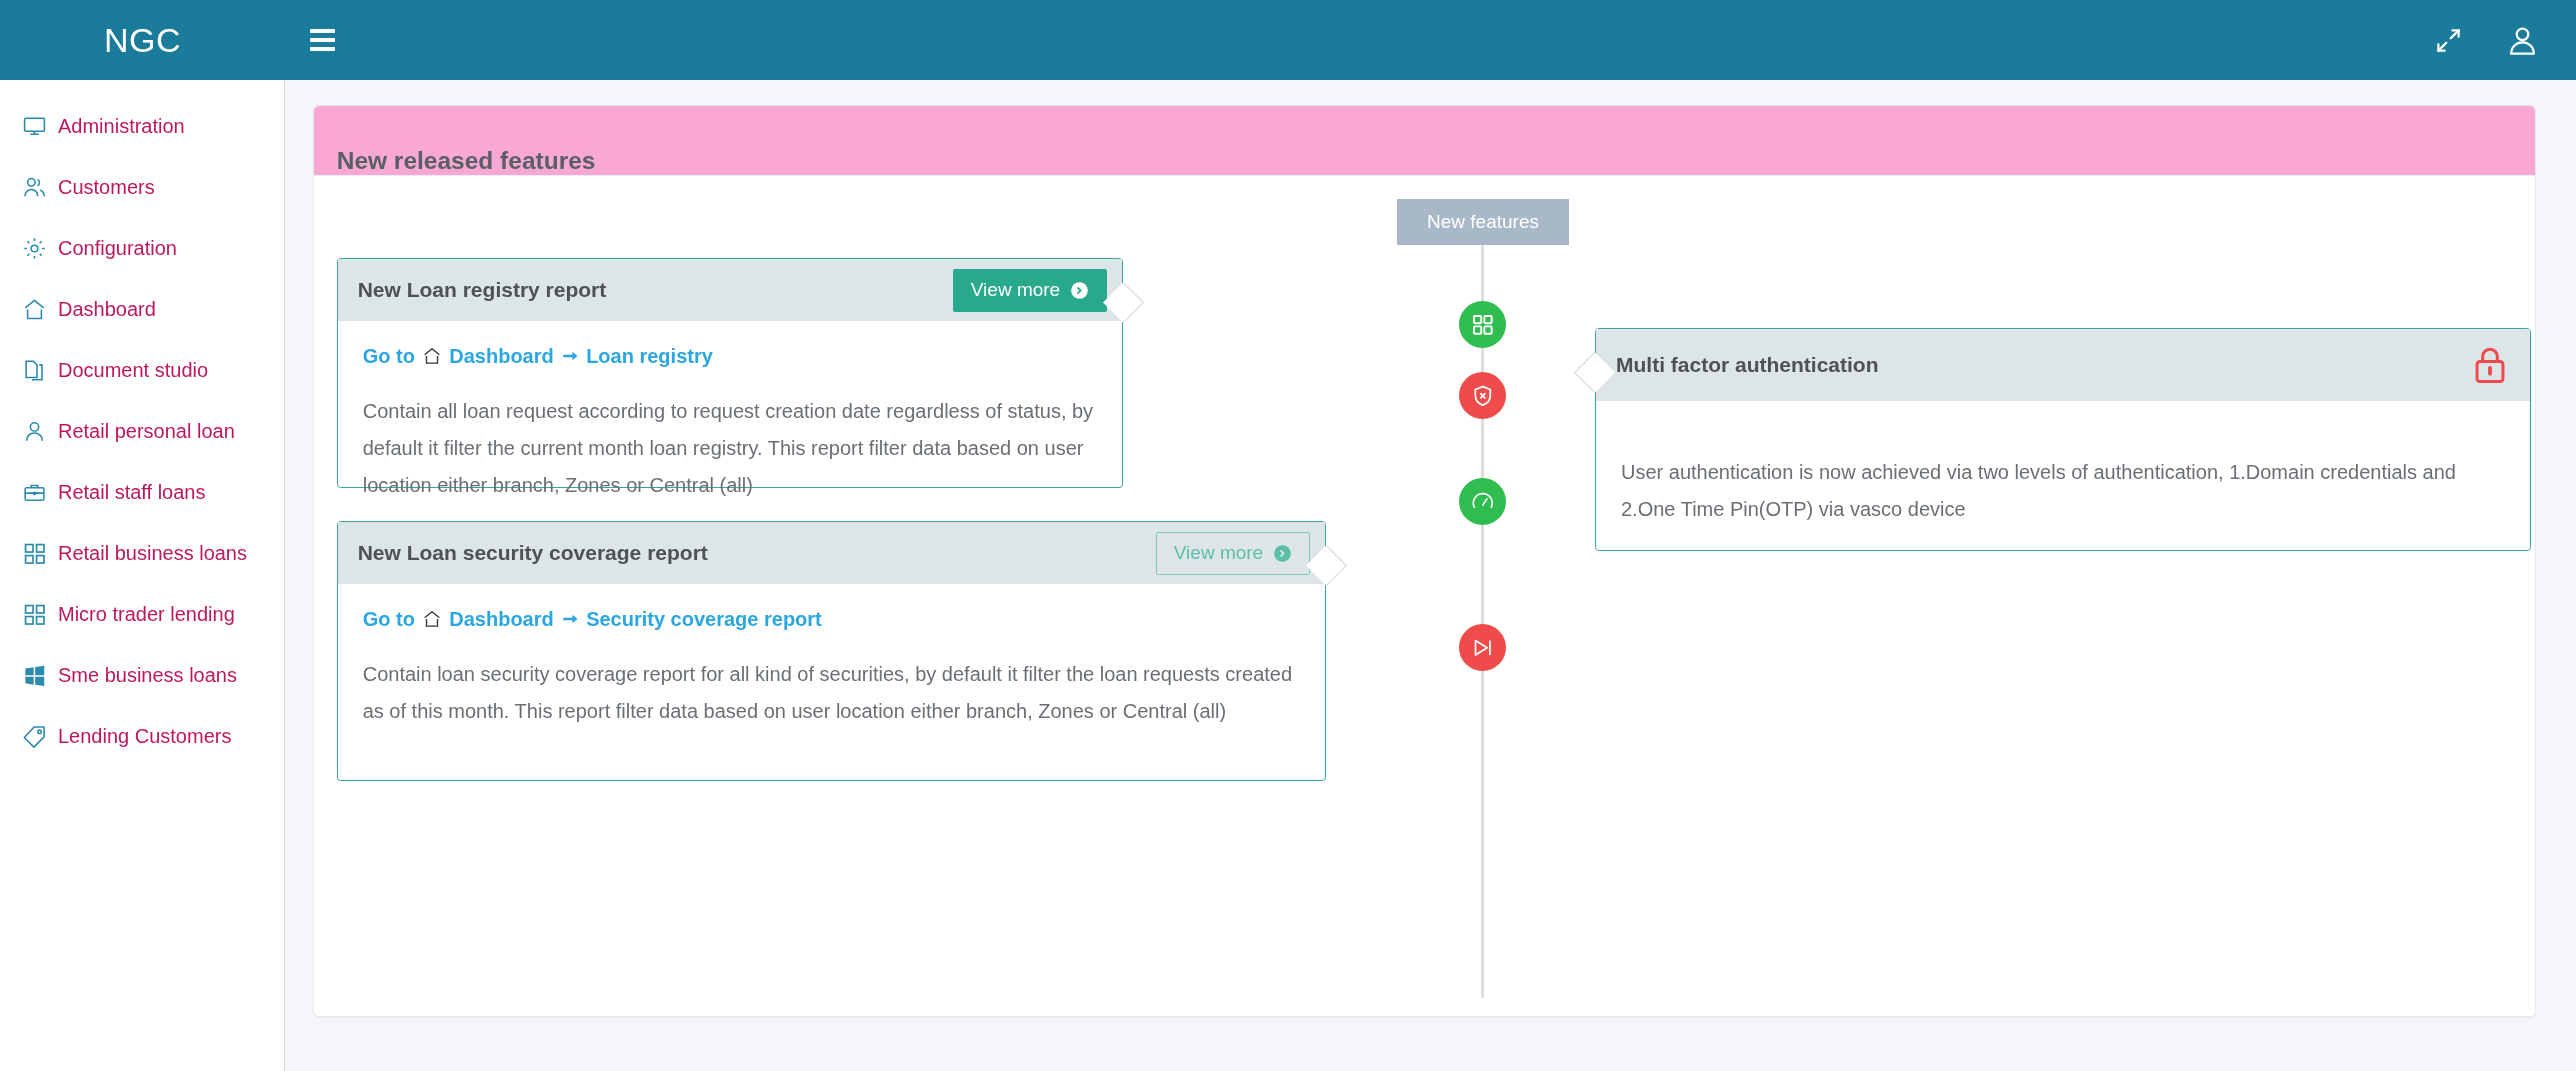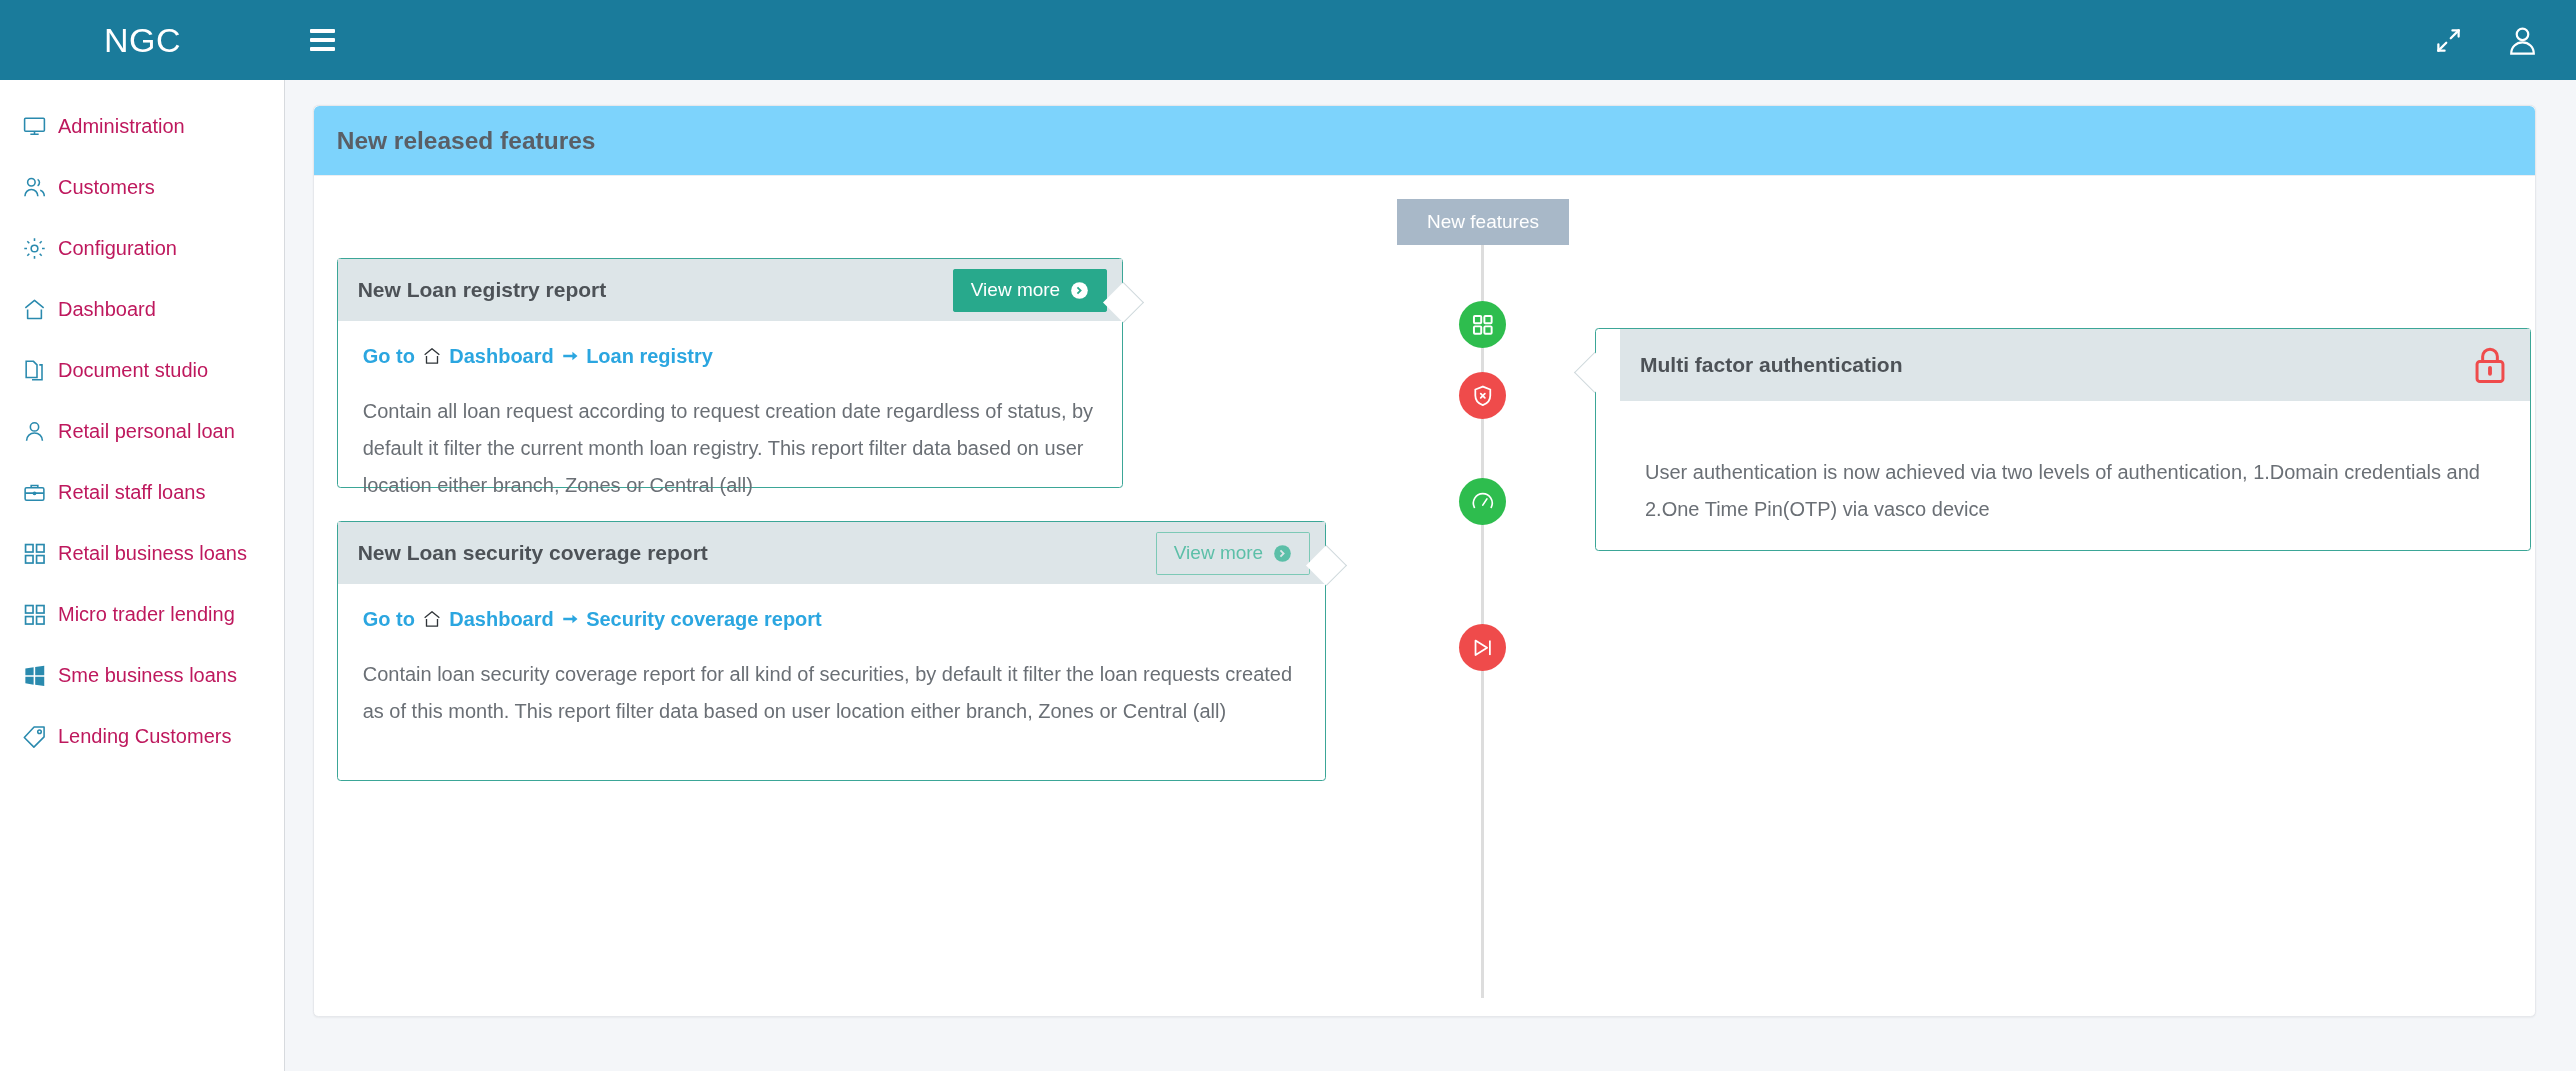--- a/index.html
+++ b/index.html
@@ -114,24 +114,24 @@
     top: 25px; left: 27px;
     width: 2223px;
     height: 912px;
     background: #ffffff;
     border: 0.9px solid #e6e8ec;
     border-radius: 5.4px;
     box-shadow: 0 0.9px 1.8px rgba(0,0,0,0.05);
   }
   .panel-head {
     height: 70px;
-    background: #7dd3fc;
+    background: #f9a8d4;
     border-bottom: 0.9px solid #eceef1;
     display: flex;
-    align-items: center;
+    align-items: flex-end;
     padding-left: 22.7px;
     border-radius: 5.4px 5.4px 0 0;
   }
   .panel-title {
     font-size: 24.5px;
     font-weight: bold;
     color: #5a5f66;
   }
   .panel-body {
     position: relative;
@@ -522,21 +522,21 @@
                 <path d="M3 10.2h12.2V6.4L22 12l-6.8 5.6v-3.8H3z"></path>
               </svg>
             </span>
             <span>Security coverage report</span>
           </div>
           <p class="fcard-desc">Contain loan security coverage report for all kind of securities, by default it filter the loan requests created as of this month. This report filter data based on user location either branch, Zones or Central (all)</p>
         </div>
         <div class="arrow-r" style="right:-16.3px; top:29px;"></div>
       </article>
 
-      <article class="fcard" style="top:152px; left:1281px; width:936px; height:223px;padding-left:24px;">
+      <article class="fcard" style="top:152px; left:1281px; width:936px; height:223px;">
         <div class="fcard-head" style="height:72px">
           <span class="fcard-title">Multi factor authentication</span>
           <span class="lock-wrap">
             <svg width="42" height="42" viewBox="0 0 24 24" fill="none" stroke="#ef4b4b" stroke-width="1.7" stroke-linejoin="round">
               <rect x="4.6" y="10" width="14.8" height="11.4" rx="1.6"></rect>
               <path d="M7.8 10V7.2a4.2 4.2 0 0 1 8.4 0V10"></path>
               <path d="M12 13.6v3.4" stroke-linecap="round" stroke-width="2.2"></path>
             </svg>
           </span>
         </div>

